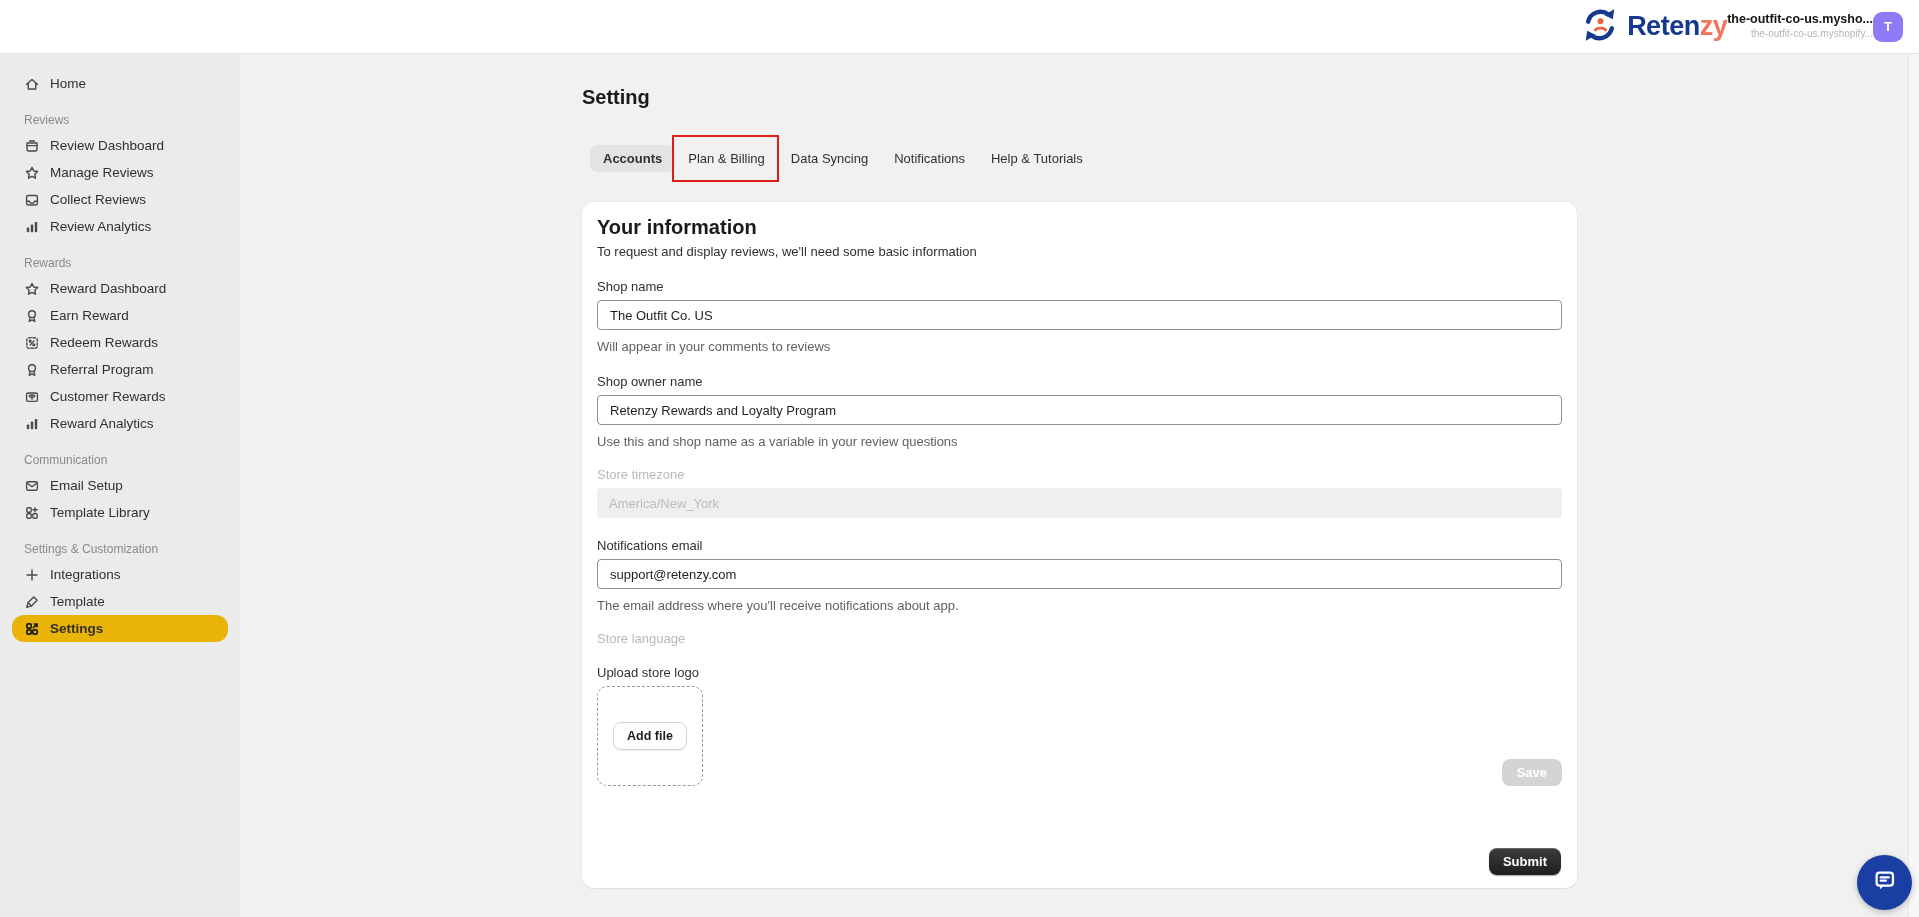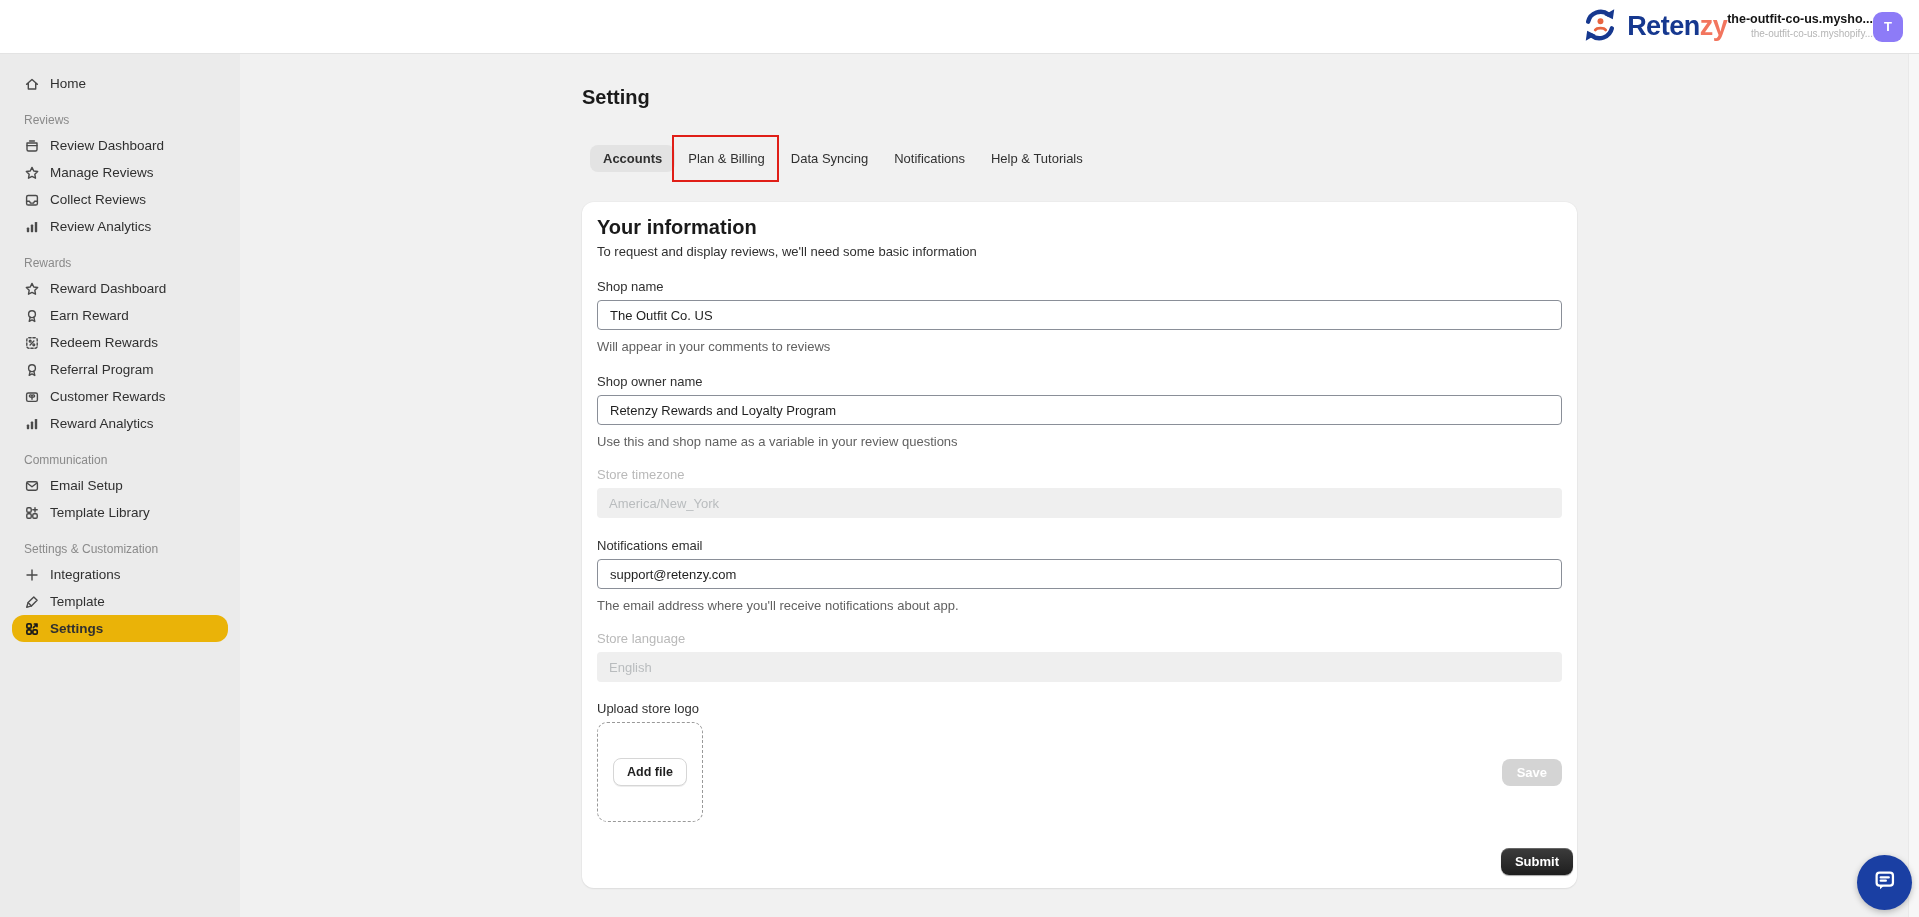--- a/index.html
+++ b/index.html
@@ -47,21 +47,21 @@
   .group.disabled .field-label { color:#b9b9b9; }
   .text-input { width:100%; height:30px; border:1px solid #8a8f98; border-radius:4px; padding:0 12px; font-family:inherit; font-size:13px; color:#1f1f1f; background:#fff; outline:none; }
   .group.disabled .text-input { background:#efefef; border:none; color:#b9bcbe; }
   .help { margin-top:9px; font-size:13px; color:#616161; }
 
   .upload-group { margin-top:19px; }
   .upload-box { margin-top:6px; width:106px; height:100px; border:1.5px dashed #999; border-radius:10px; display:flex; align-items:center; justify-content:center; }
   .addfile-btn { background:#fff; border:1px solid #d6d6d6; border-radius:8px; padding:6px 13px; font-family:inherit; font-size:12.5px; font-weight:600; color:#1f1f1f; box-shadow:0 1px 0 rgba(0,0,0,.07); cursor:pointer; }
 
   .save-btn { position:absolute; top:557px; right:15px; background:#d4d4d4; border:none; border-radius:8px; padding:6px 15px; font-family:inherit; font-size:13px; font-weight:700; color:#fff; cursor:default; }
-  .submit-btn { position:absolute; top:646px; right:4px; background:linear-gradient(#3c3c3c,#1e1e1e); border:none; border-radius:8px; padding:6px 14px; font-family:inherit; font-size:13px; font-weight:700; color:#fff; box-shadow:inset 0 1px 0 rgba(255,255,255,.22), 0 1px 1px rgba(0,0,0,.35); cursor:pointer; }
+  .submit-btn { position:absolute; top:646px; right:16px; background:linear-gradient(#3c3c3c,#1e1e1e); border:none; border-radius:8px; padding:6px 14px; font-family:inherit; font-size:13px; font-weight:700; color:#fff; box-shadow:inset 0 1px 0 rgba(255,255,255,.22), 0 1px 1px rgba(0,0,0,.35); cursor:pointer; }
 
   .chat-fab { position:absolute; left:1857px; top:855px; width:55px; height:55px; border-radius:50%; background:#1a3fa3; display:flex; align-items:center; justify-content:center; box-shadow:0 2px 6px rgba(0,0,0,.25); cursor:pointer; z-index:9; }
 </style>
 </head>
 <body>
 
 <div id="app">
 
   <div class="topbar">
     <div class="logo">
@@ -256,21 +256,21 @@
 
       <div class="card">
         <div class="card-title">Your information</div>
         <div class="card-subtitle">To request and display reviews, we'll need some basic information</div>
 
         <div id="fields">
             <div class="group"><label class="field-label">Shop name</label><input class="text-input" type="text" value="The Outfit Co. US" style=""><div class="help">Will appear in your comments to reviews</div></div>
             <div class="group"><label class="field-label">Shop owner name</label><input class="text-input" type="text" value="Retenzy Rewards and Loyalty Program" style=""><div class="help">Use this and shop name as a variable in your review questions</div></div>
             <div class="group disabled"><label class="field-label">Store timezone</label><input class="text-input" type="text" disabled="" value="America/New_York" style=""></div>
             <div class="group"><label class="field-label">Notifications email</label><input class="text-input" type="text" value="support@retenzy.com" style=""><div class="help">The email address where you'll receive notifications about app.</div></div>
-            <div class="group disabled"><label class="field-label">Store language</label><input class="text-input" type="text" disabled="" value="English" style=""></div>
+            <div class="group disabled"><label class="field-label">Store language</label></div>
           </div>
 
         <div class="upload-group">
           <label class="field-label">Upload store logo</label>
           <div class="upload-box">
             <button class="addfile-btn">Add file</button>
           </div>
         </div>
 
         <button class="save-btn">Save</button>

